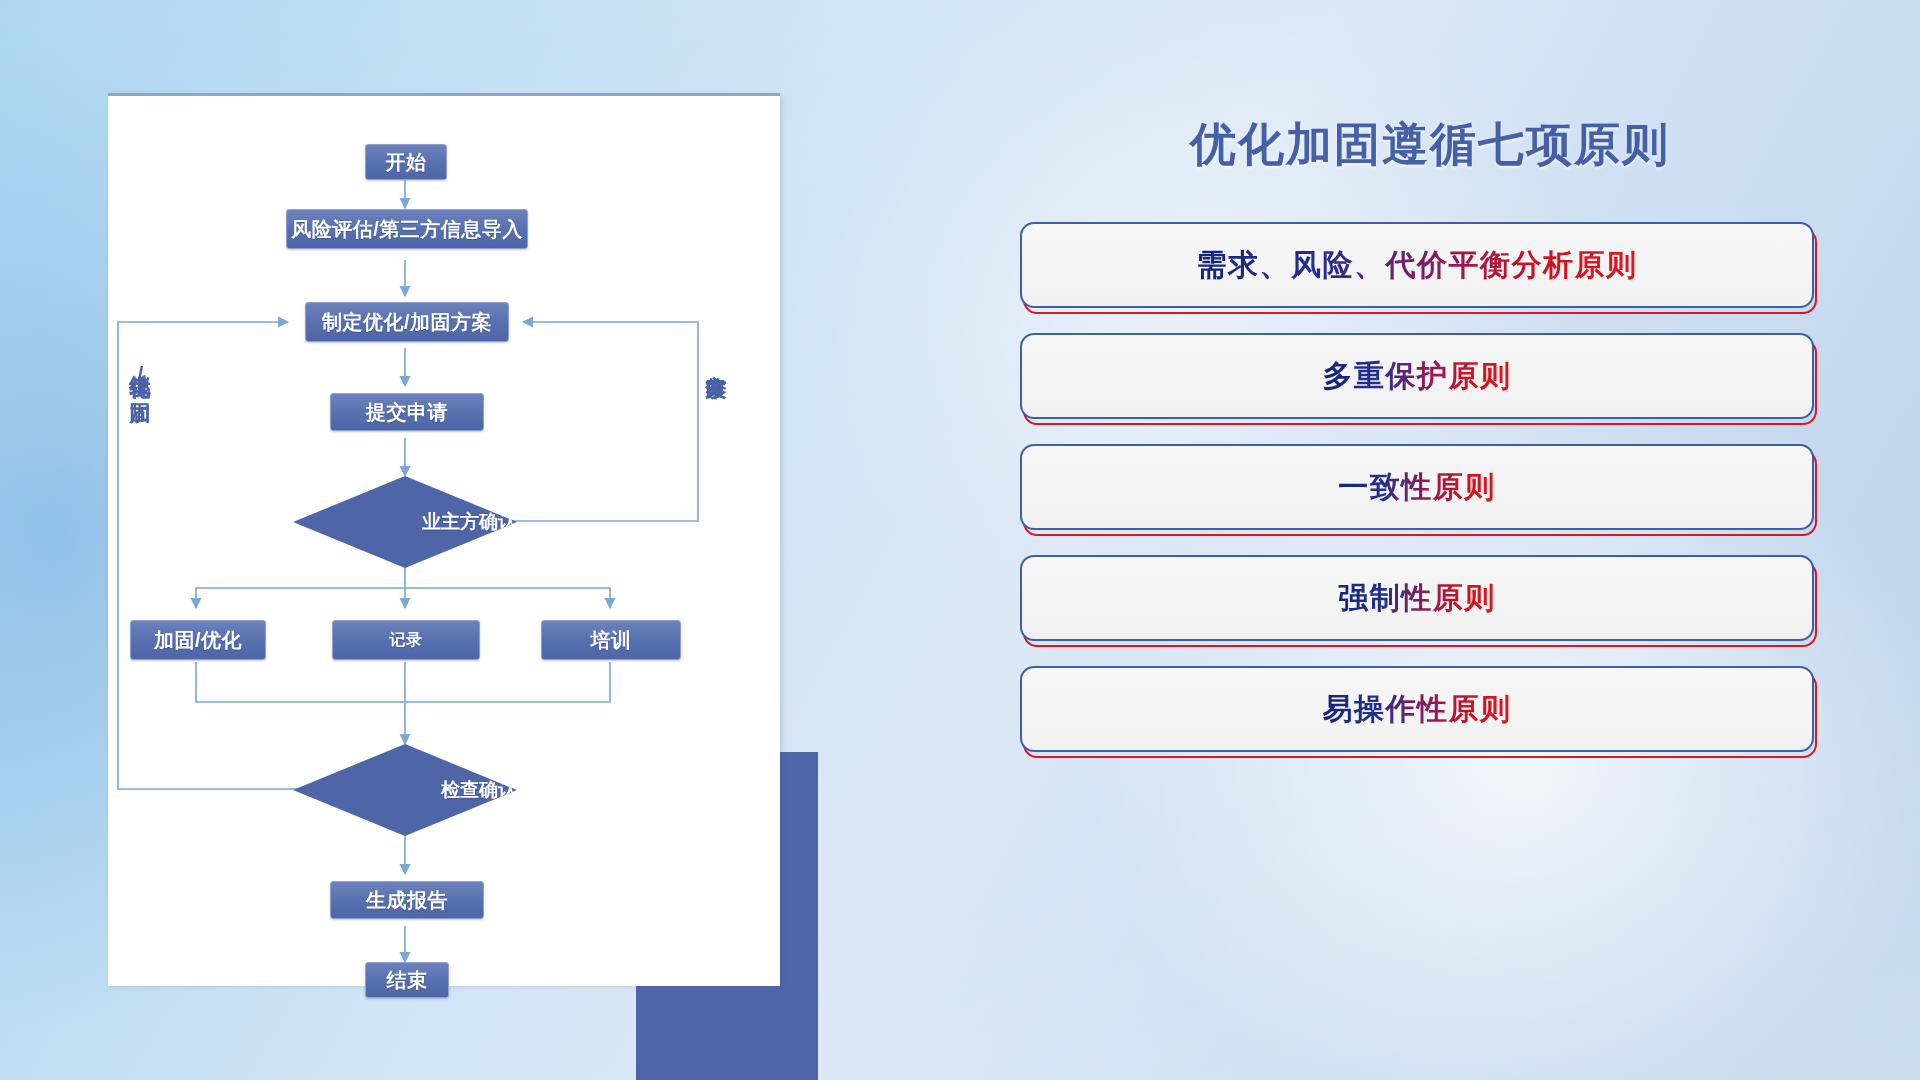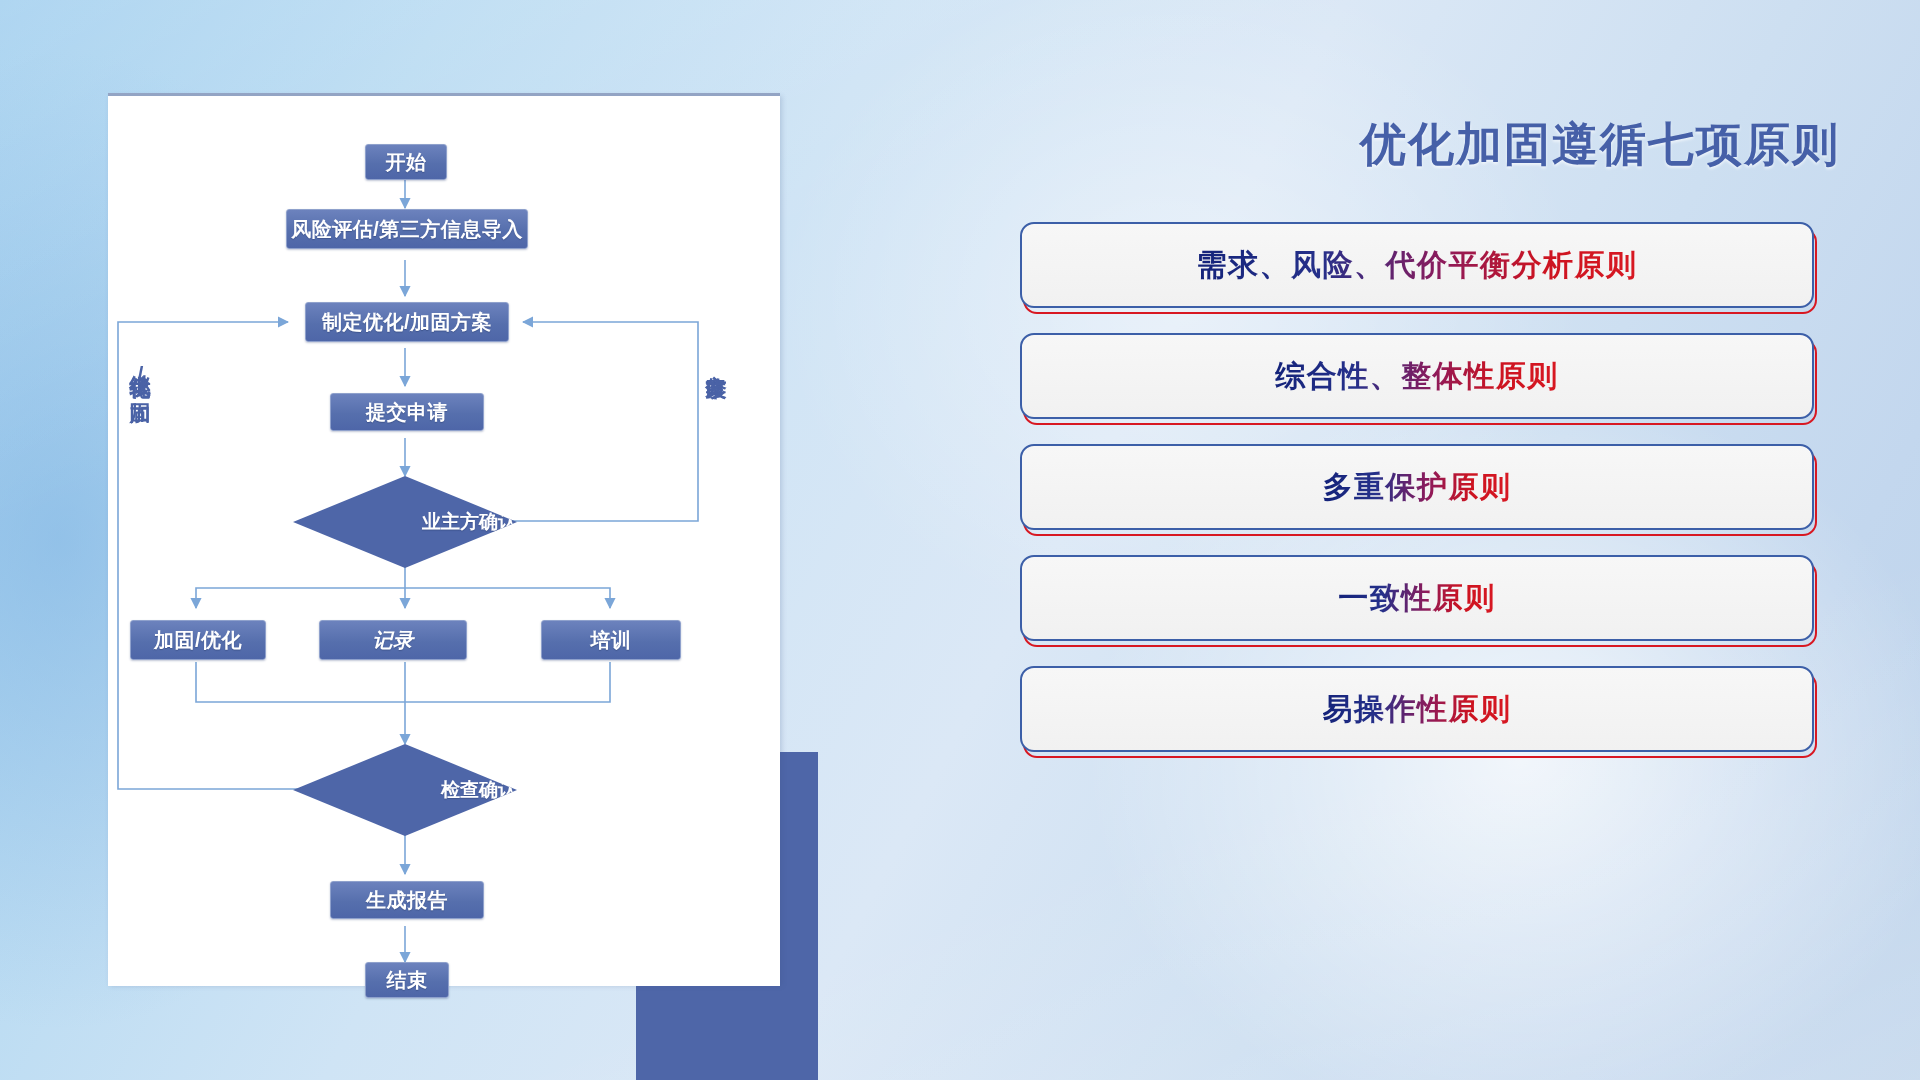--- a/index.html
+++ b/index.html
@@ -108,21 +108,21 @@
     left: 1020px;
     top: 96px;
     width: 820px;
     height: 940px;
   }
   #principles-title {
     position: absolute;
     left: 0;
     top: 18px;
     width: 820px;
-    text-align: right;
+    text-align: center;
     font-size: 46px;
     font-weight: bold;
     color: #4660a8;
     letter-spacing: 2px;
     text-shadow: 0 2px 3px rgba(255,255,255,0.65);
   }
   #principle-list {
     position: absolute;
     left: 0;
     top: 126px;
@@ -230,21 +230,21 @@
     </div>
 
     <div class="fl-diamond" style="left:185px; top:380px; width:224px; height:92px; font-size:19px;">
       <span>业主方确认</span>
     </div>
 
     <div class="fl-box" style="left:22px; top:524px; width:134px; height:38px; font-size:20px;">
       <span>加固/优化</span>
     </div>
 
-    <div class="fl-box" style="left:211px; top:524px; width:146px; height:38px; font-size:20px;font-style:italic;">
+    <div class="fl-box" style="left:224px; top:524px; width:146px; height:38px; font-size:16px;">
       <span>记录</span>
     </div>
 
     <div class="fl-box" style="left:433px; top:524px; width:138px; height:38px; font-size:20px;">
       <span>培训</span>
     </div>
 
     <div class="fl-diamond" style="left:185px; top:648px; width:224px; height:92px; font-size:19px;">
       <span>检查确认</span>
     </div>
@@ -268,42 +268,42 @@
 
     <div id="principle-list">
 
       <div class="principle-row">
         <div class="principle-underline"></div>
         <div class="principle-card">
           <span class="principle-text">需求、风险、代价平衡分析原则</span>
         </div>
       </div>
 
-      <div class="principle-row">
-        <div class="principle-underline"></div>
-        <div class="principle-card">
-          <span class="principle-text">综合性、整体性原则</span>
-        </div>
-      </div>
 
 
       <div class="principle-row">
         <div class="principle-underline"></div>
         <div class="principle-card">
           <span class="principle-text">多重保护原则</span>
         </div>
       </div>
 
       <div class="principle-row">
         <div class="principle-underline"></div>
         <div class="principle-card">
           <span class="principle-text">一致性原则</span>
         </div>
       </div>
 
+      <div class="principle-row">
+        <div class="principle-underline"></div>
+        <div class="principle-card">
+          <span class="principle-text">强制性原则</span>
+        </div>
+      </div>
 
       <div class="principle-row">
         <div class="principle-underline"></div>
         <div class="principle-card">
           <span class="principle-text">易操作性原则</span>
         </div>
       </div>
 
     </div>
   </div>

